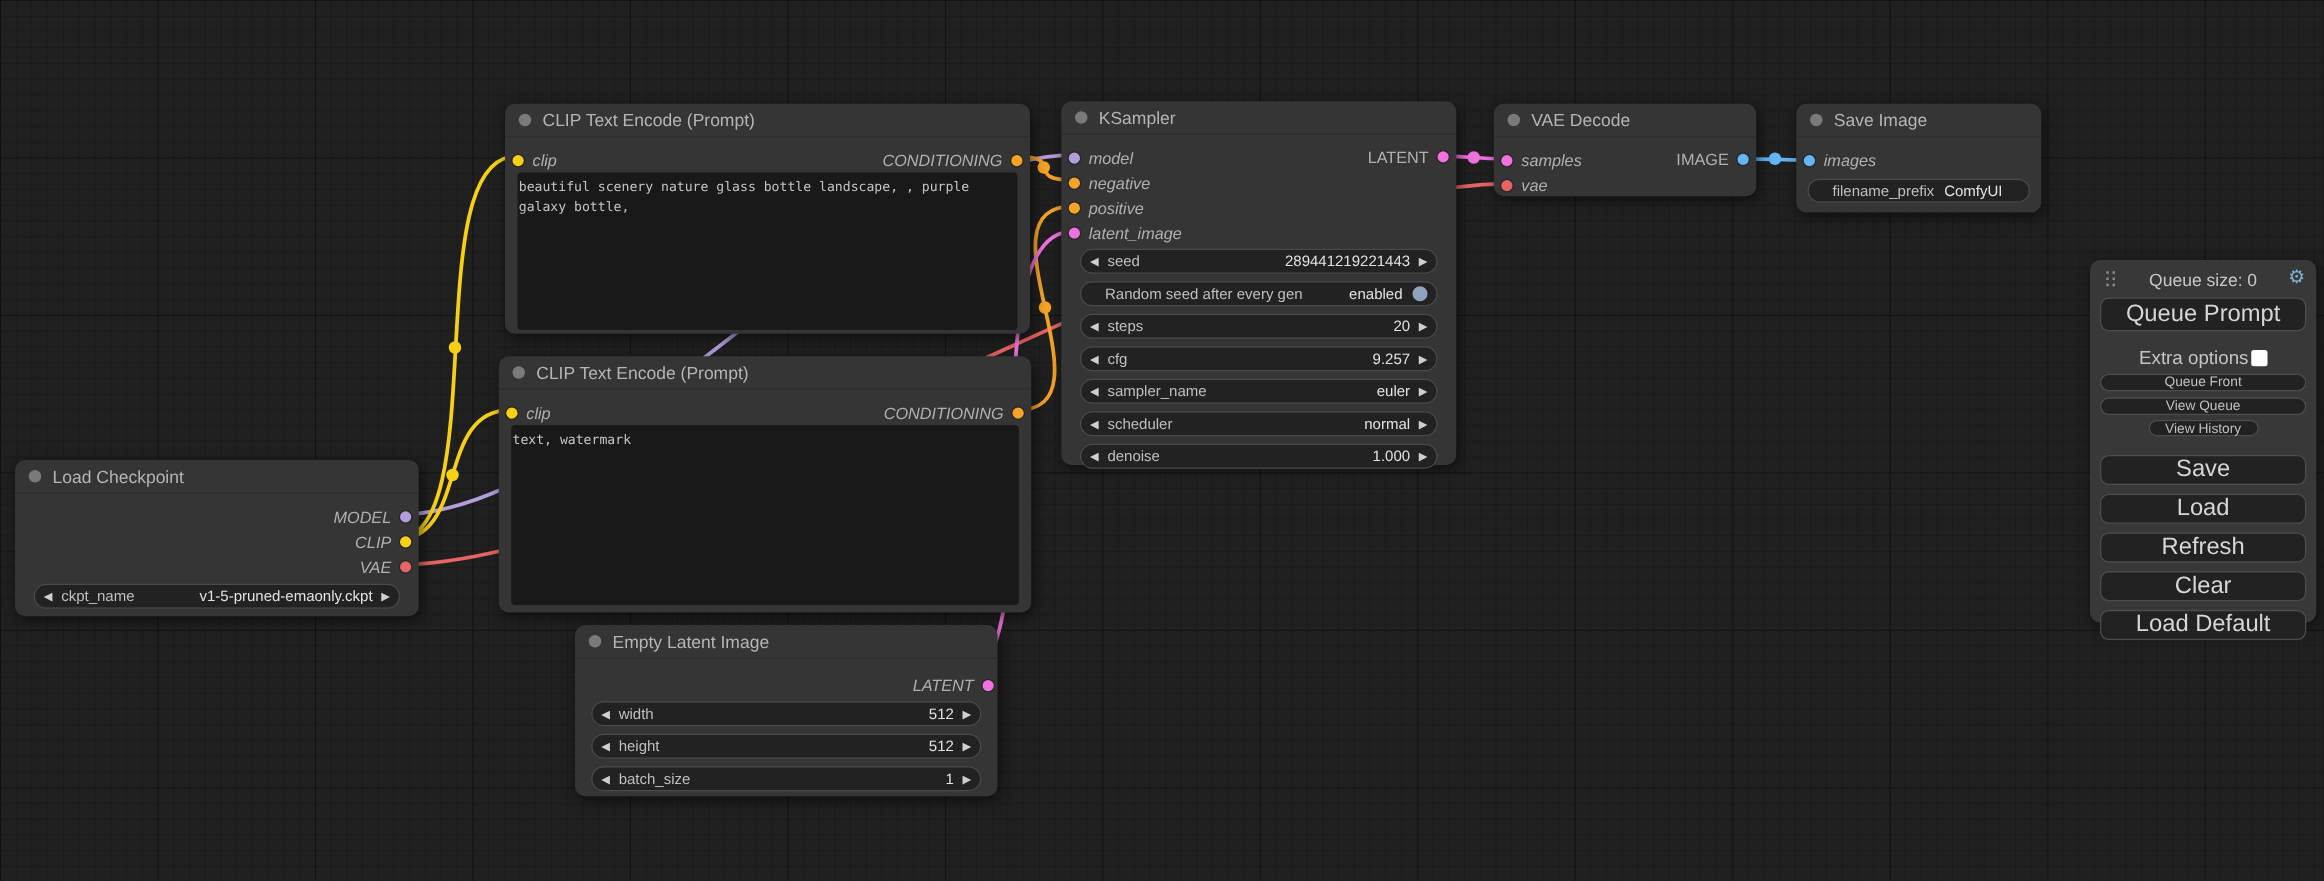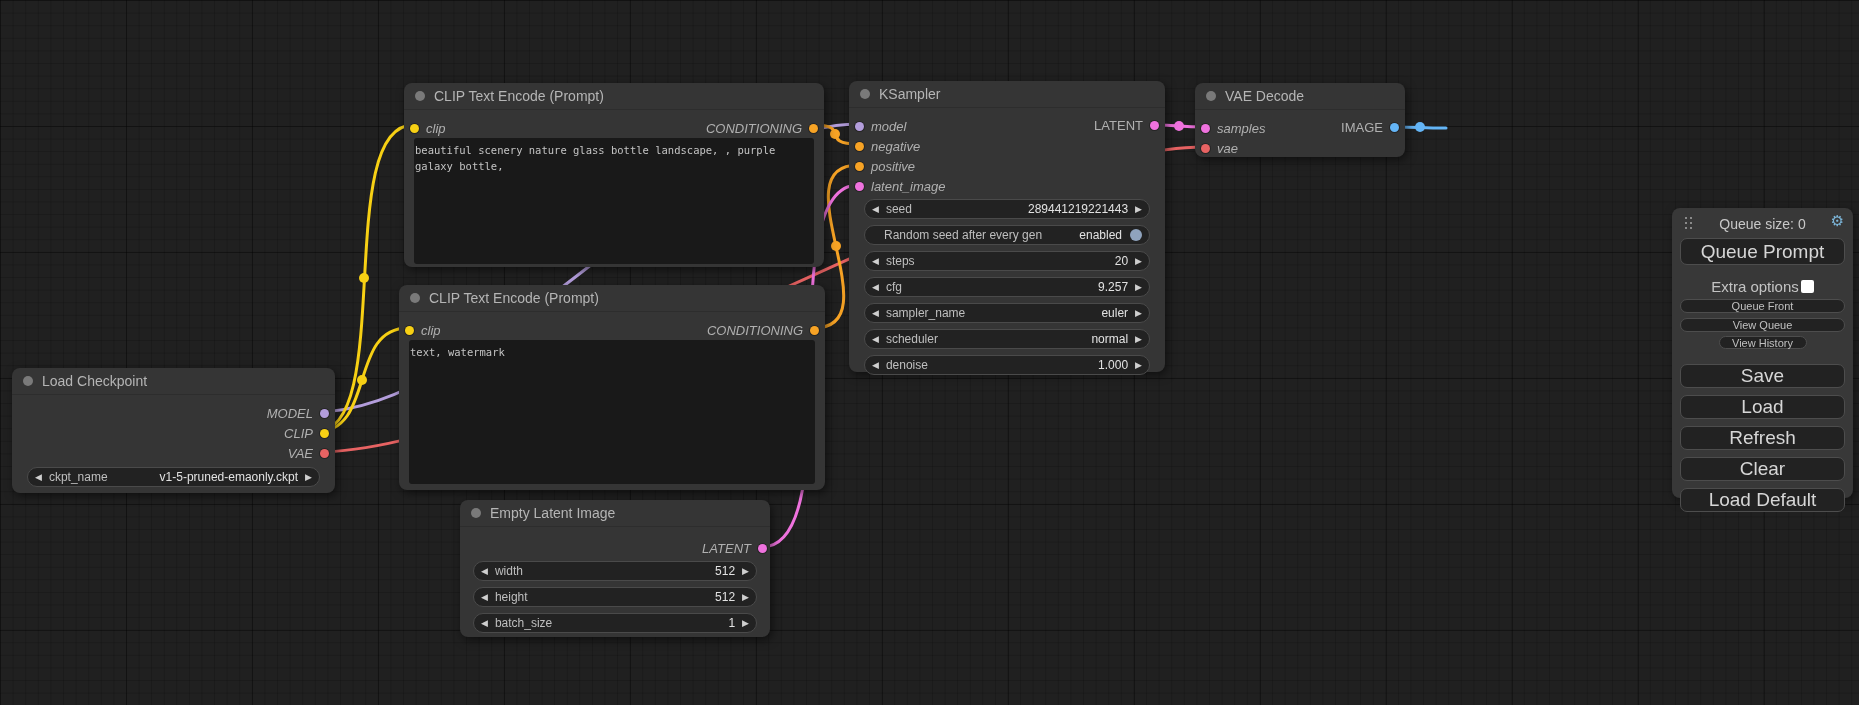--- a/index.html
+++ b/index.html
@@ -229,22 +229,38 @@
         <span class="sdot c-latent"></span>
         <span>samples</span>
       </div>
       <div class="row">
         <span class="sdot c-vae"></span>
         <span>vae</span>
       </div>
     </div>
   </div>
 
-
-  <div class="node" style="left:460px;top:500px;width:310px;height:137px;">
+  <div class="node" style="left:1437px;top:83px;width:196px;height:87px;">
+    <div class="node-title">
+      <span class="tdot"></span>
+      <span>Save Image</span>
+    </div>
+    <div class="rows">
+      <div class="row">
+        <span class="sdot c-image"></span>
+        <span>images</span>
+      </div>
+    </div>
+    <div class="widget" style="margin:5px 9px 0;height:17px;">
+      <span style="padding-left:12px;">filename_prefix</span>
+      <span class="val" style="margin-right:14px;">ComfyUI</span>
+    </div>
+  </div>
+
+  <div class="node" style="left:460px;top:500px;width:338px;height:137px;">
     <div class="node-title">
       <span class="tdot"></span>
       <span>Empty Latent Image</span>
     </div>
     <div class="rows" style="padding-top:11px;">
       <div class="row out" style="padding-right:3px;">
         <span>LATENT</span>
         <span class="sdot c-latent"></span>
       </div>
     </div>

